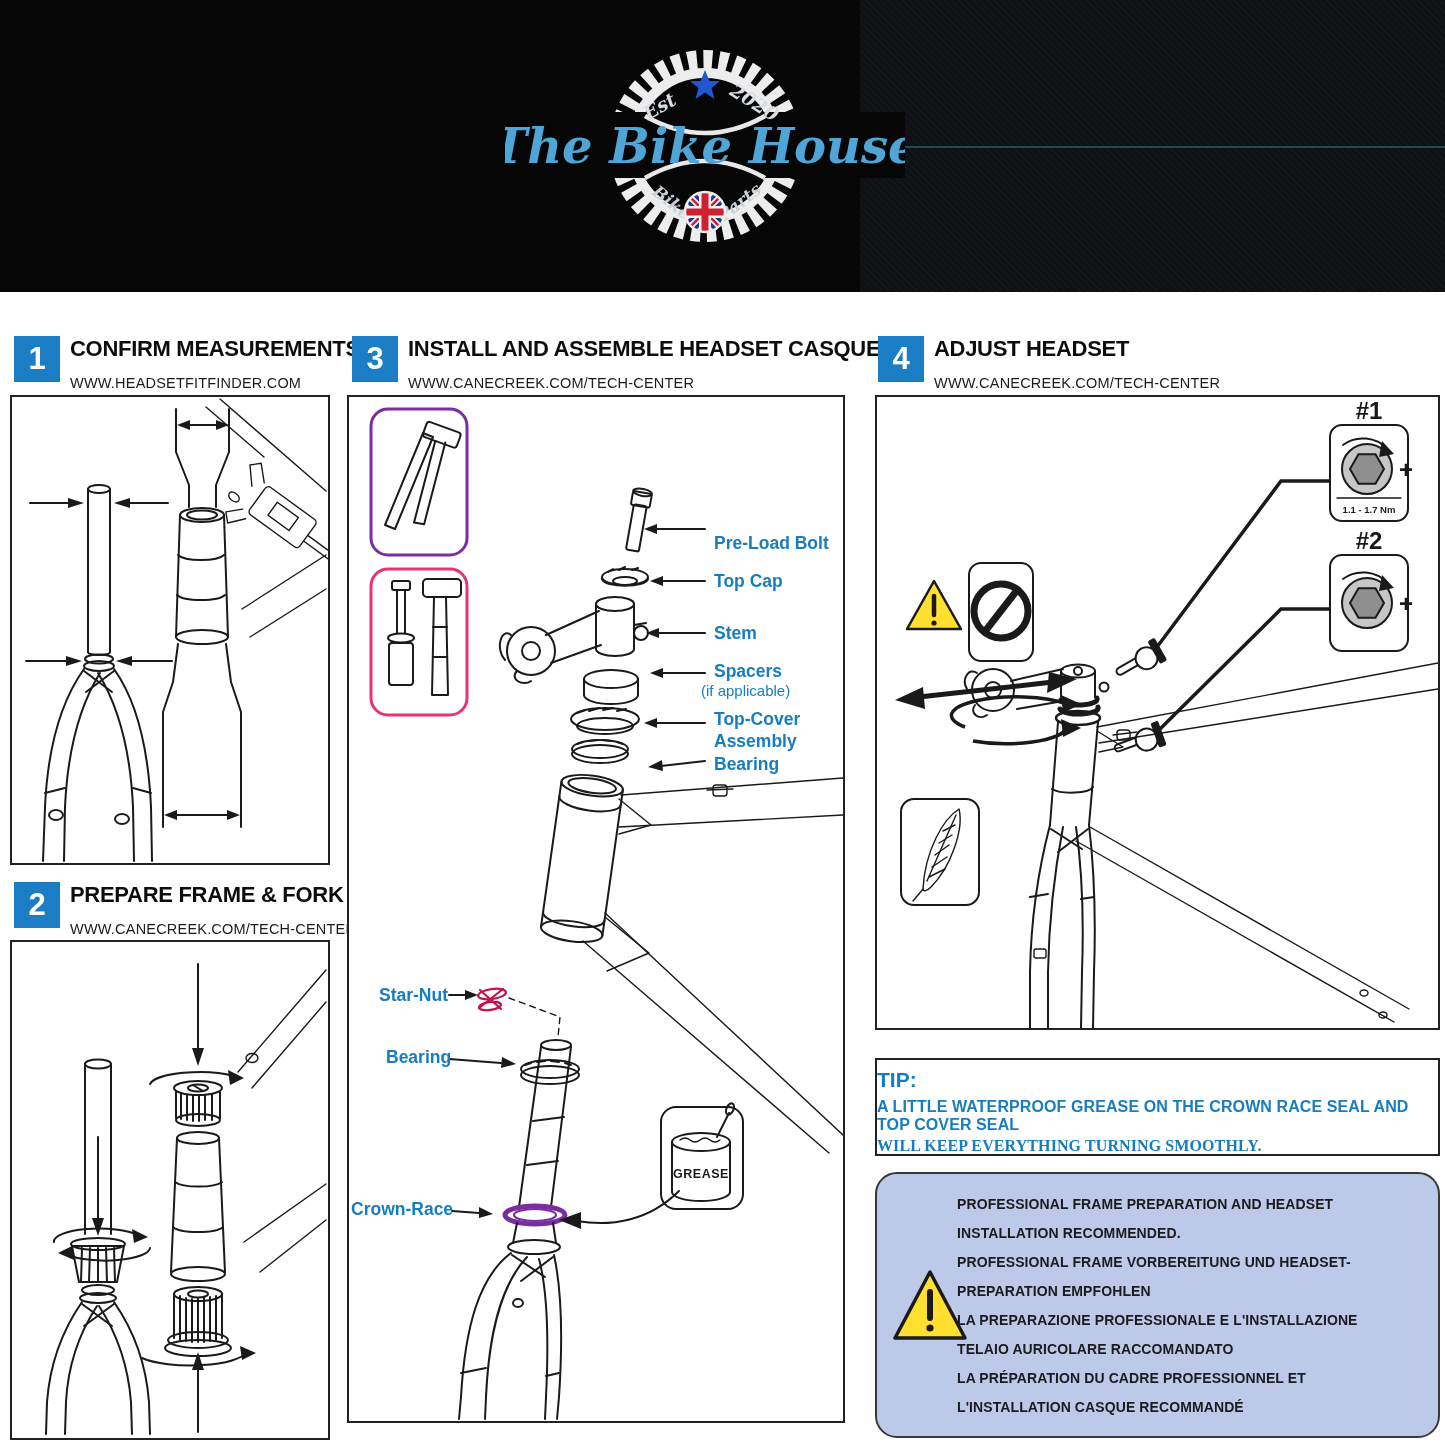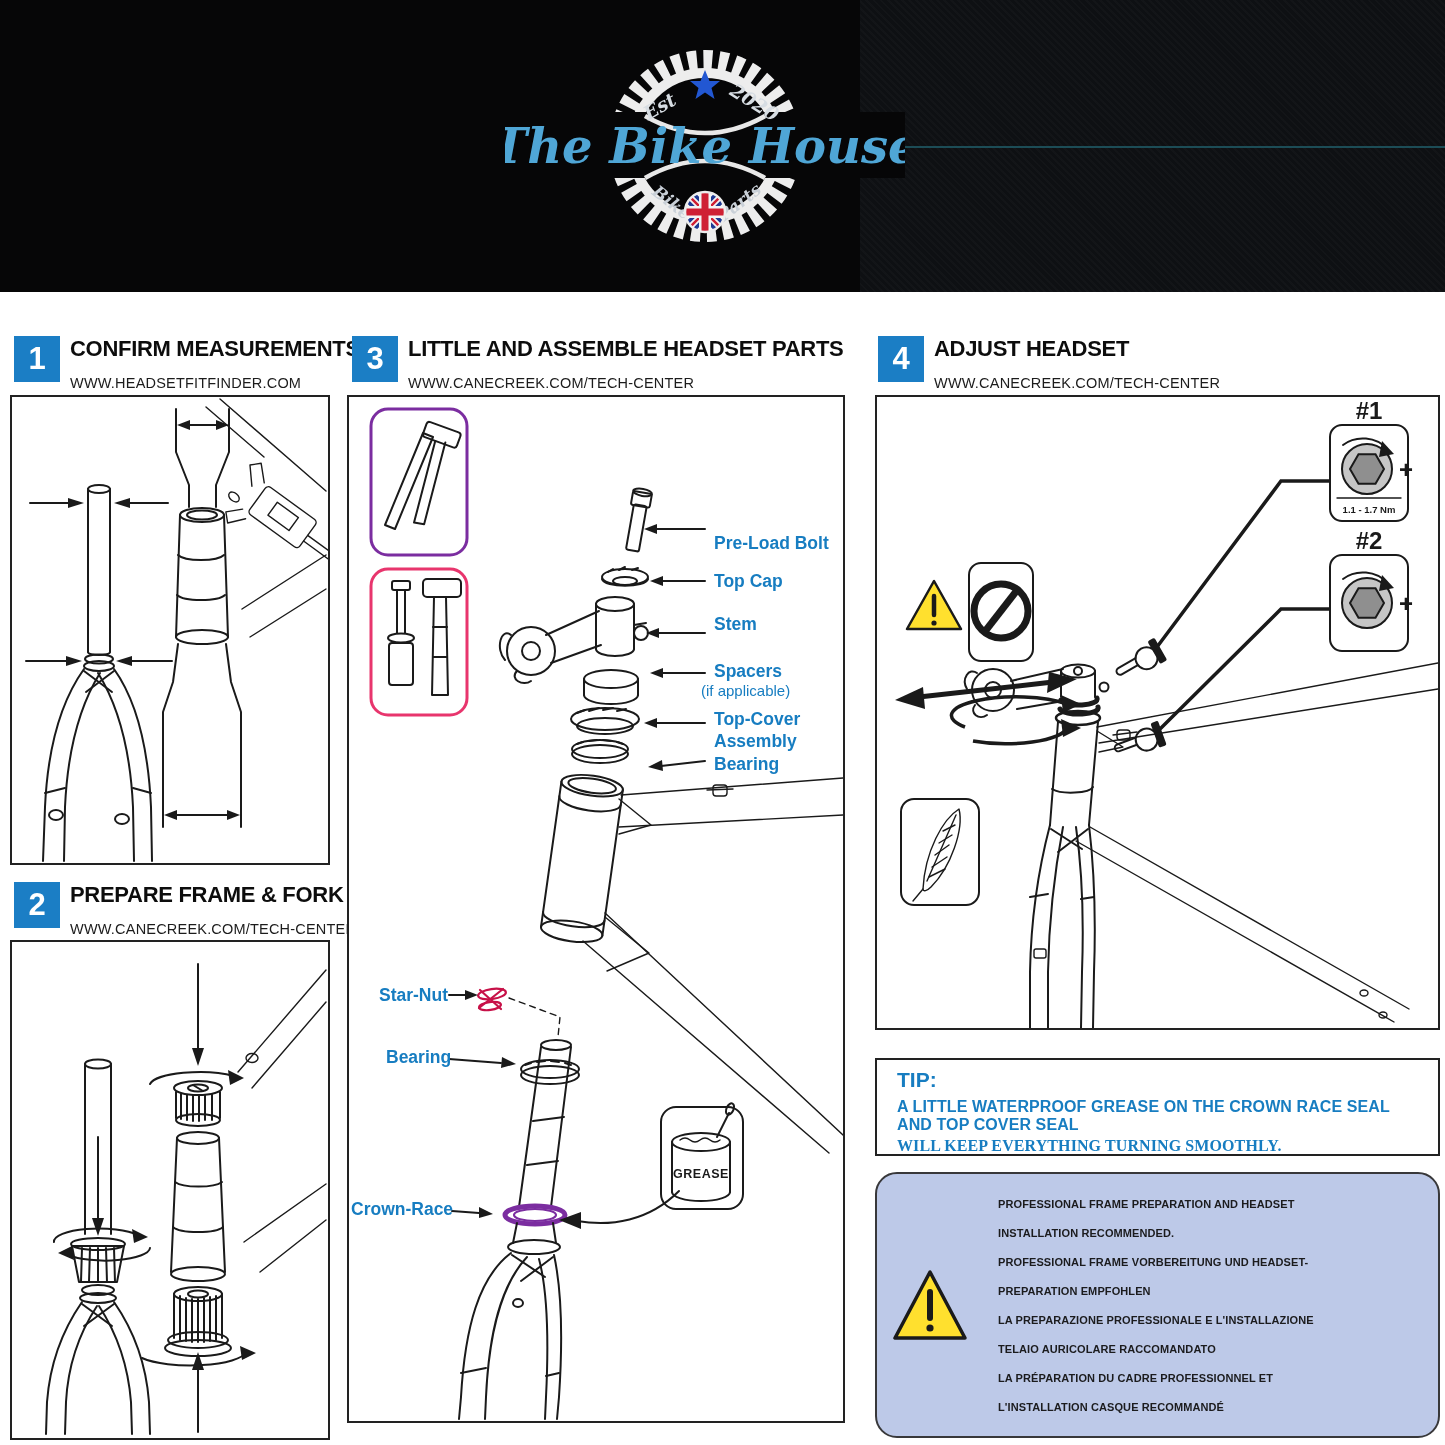--- a/index.html
+++ b/index.html
@@ -21,26 +21,26 @@
   .sec-url{font-size:14.5px;color:#1c1c1c;letter-spacing:.2px;margin-top:14px;}
   
   .panel{position:absolute;background:#fff;border:2px solid #222;box-sizing:border-box;}
   .ln{fill:none;stroke:#1a1a1a;stroke-width:2;stroke-linecap:round;stroke-linejoin:round;}
   .lnthin{fill:none;stroke:#1a1a1a;stroke-width:1.4;stroke-linecap:round;stroke-linejoin:round;}
   .fillb{fill:#1a1a1a;stroke:none;}
   .wln{fill:#ffffff;stroke:#1a1a1a;stroke-width:2;stroke-linejoin:round;}
   .blue-label{position:absolute;color:#177dc1;font-size:17.5px;font-weight:600;white-space:nowrap;}
   .blue-label.small{font-size:15px;font-weight:500;}
   
-  .tipbox{position:absolute;border:2px solid #222;box-sizing:border-box;background:#fff;padding:8px 20px;}
+  .tipbox{position:absolute;border:2px solid #222;box-sizing:border-box;background:#fff;padding:8px 0;}
   .tip-head{color:#177dc1;font-size:21px;font-weight:bold;}
   .tip-line{color:#177dc1;font-size:16px;font-weight:600;margin-top:6px;letter-spacing:.1px;}
   .warnbox{position:absolute;background:#bdc9e8;border:2.5px solid #38383a;border-radius:22px;box-sizing:border-box;}
   .warn-lines{position:absolute;left:80px;top:16px;width:470px;}
-  .warn-line{font-size:11px;font-weight:bold;color:#1b1b1d;line-height:29px;letter-spacing:.1px;margin-left:41px;}
+  .warn-line{font-size:14px;font-weight:bold;color:#1b1b1d;line-height:29px;letter-spacing:.1px;}
 </style>
 </head>
 <body>
 
 <div class="page">
 
   <div class="banner">
     <div class="banner-right"></div>
     <div class="banner-line"></div>
     <div class="logo-wrap">
@@ -86,21 +86,21 @@
   <div class="sec-head" style="left:14px;top:336px;">
     <div class="sec-num">1</div>
     <div class="sec-txt">
       <div class="sec-title">CONFIRM MEASUREMENTS</div>
       <div class="sec-url">WWW.HEADSETFITFINDER.COM</div>
     </div>
   </div>
   <div class="sec-head" style="left:352px;top:336px;">
     <div class="sec-num">3</div>
     <div class="sec-txt">
-      <div class="sec-title">LITTLE AND ASSEMBLE HEADSET PARTS</div>
+      <div class="sec-title">INSTALL AND ASSEMBLE HEADSET CASQUE</div>
       <div class="sec-url">WWW.CANECREEK.COM/TECH-CENTER</div>
     </div>
   </div>
   <div class="sec-head" style="left:878px;top:336px;">
     <div class="sec-num">4</div>
     <div class="sec-txt">
       <div class="sec-title">ADJUST HEADSET</div>
       <div class="sec-url">WWW.CANECREEK.COM/TECH-CENTER</div>
     </div>
   </div>
@@ -374,21 +374,21 @@
           <polygon class="fillb" points="116,593 129,598 116,603"></polygon>
         <path class="ln" d="M100,662 L152,666"></path>
           <polygon class="fillb" points="153,660 167,667 152,671"></polygon>
         <path class="ln" d="M103,814 L130,816"></path>
           <polygon class="fillb" points="130,810 144,817 130,821"></polygon>
       </g>
     </svg>
 
     <div class="blue-label" style="left:365px;top:136px;">Pre-Load Bolt</div>
     <div class="blue-label" style="left:365px;top:174px;">Top Cap</div>
-    <div class="blue-label" style="left:365px;top:217px;">Stem</div>
+    <div class="blue-label" style="left:365px;top:226px;">Stem</div>
     <div class="blue-label" style="left:365px;top:264px;">Spacers</div>
     <div class="blue-label small" style="left:352px;top:285px;">(if applicable)</div>
     <div class="blue-label" style="left:365px;top:312px;">Top-Cover</div>
     <div class="blue-label" style="left:365px;top:334px;">Assembly</div>
     <div class="blue-label" style="left:365px;top:357px;">Bearing</div>
     <div class="blue-label" style="left:30px;top:588px;">Star-Nut</div>
     <div class="blue-label" style="left:37px;top:650px;">Bearing</div>
     <div class="blue-label" style="left:2px;top:802px;">Crown-Race</div>
   </div>
 

